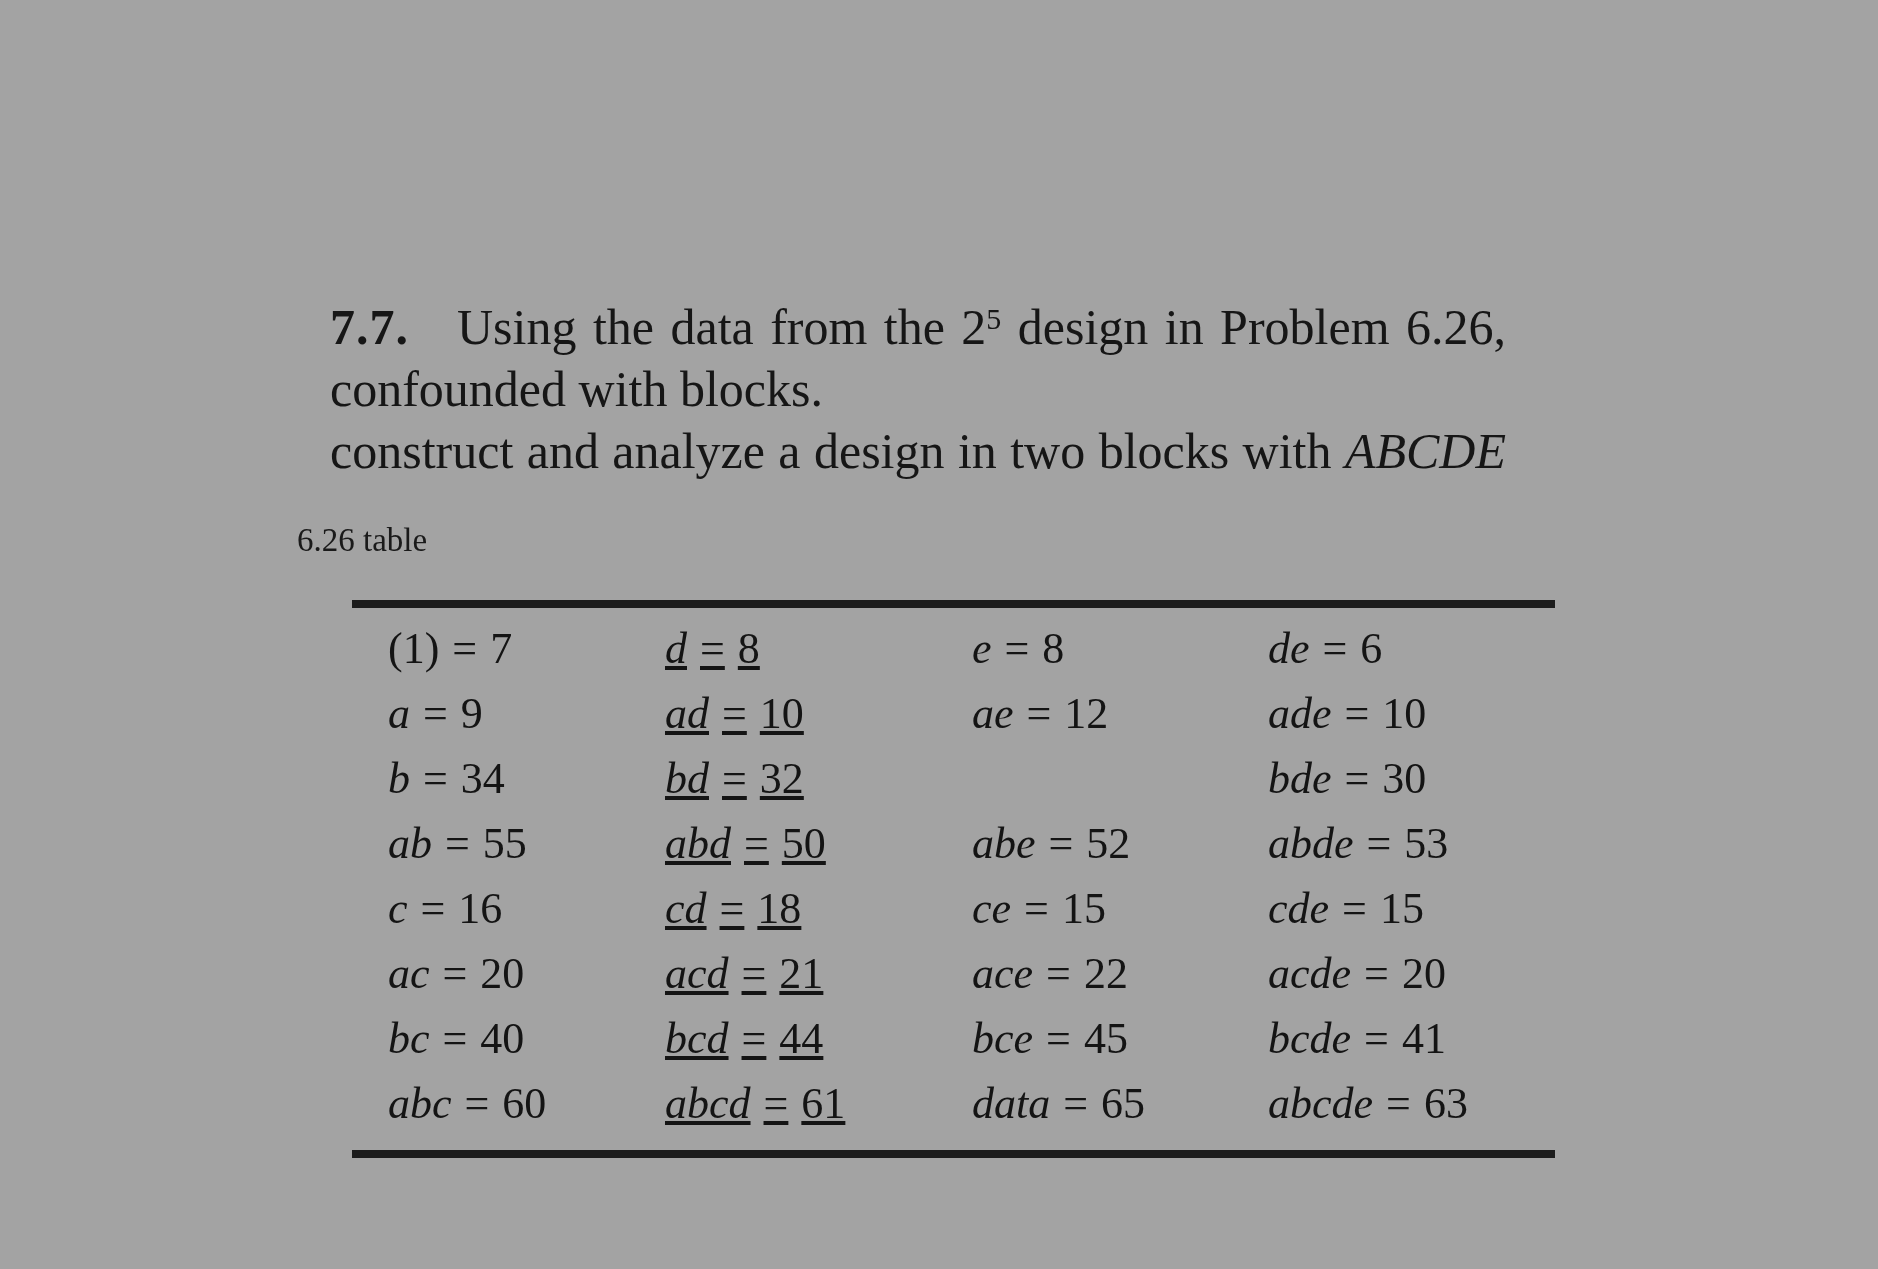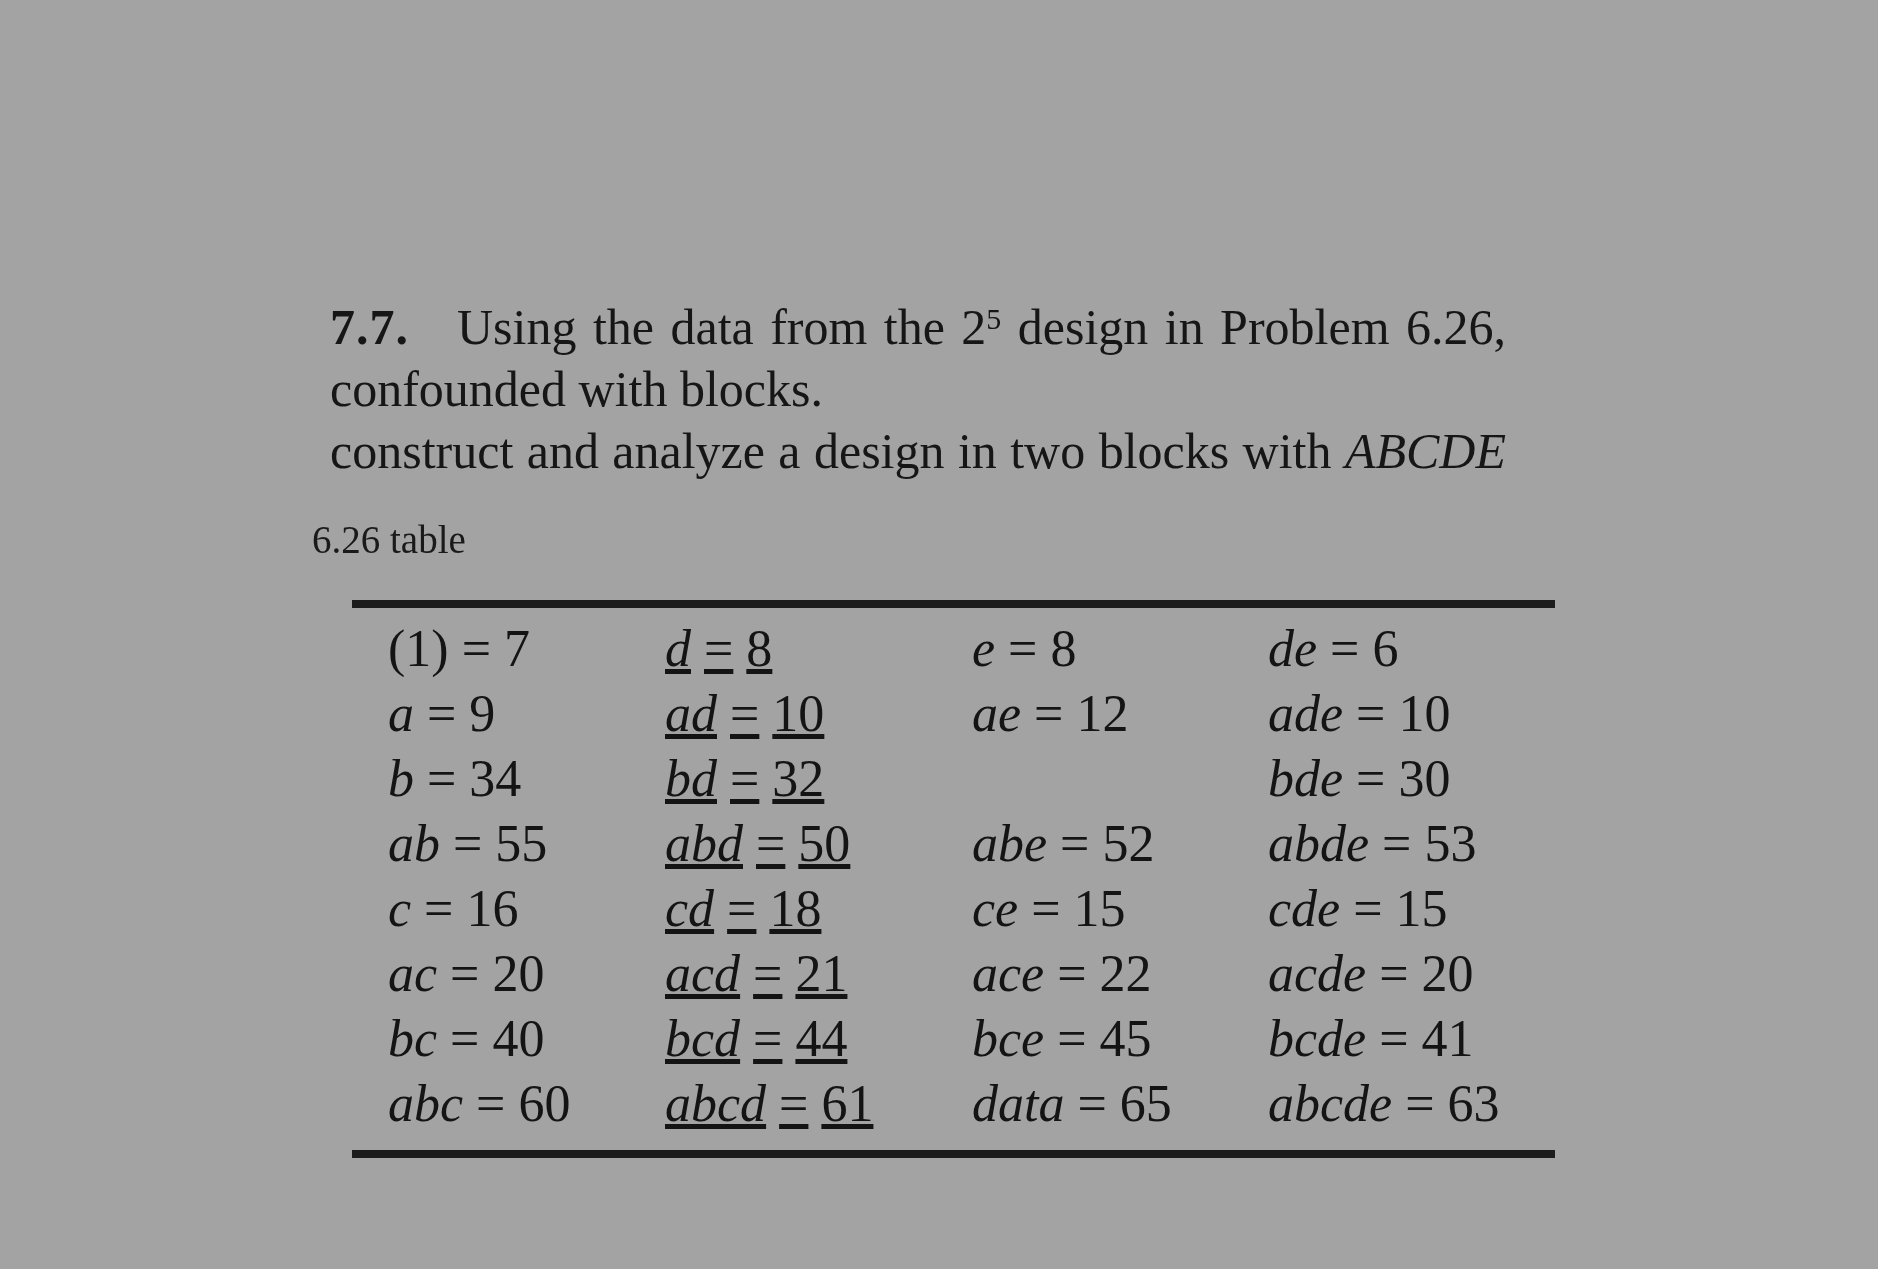--- a/index.html
+++ b/index.html
@@ -43,44 +43,44 @@
     line-height: 0;
     position: relative;
     top: -0.5em;
     vertical-align: baseline;
   }
   .pline i { font-style: italic; }
 
   
   .tlabel {
     position: absolute;
-    left: 312px;
+    left: 297px;
     top: 520px;
-    font-size: 39px;
+    font-size: 33px;
     line-height: 40px;
     color: #1a1a1a;
   }
 
   
   .dtable {
     position: absolute;
     left: 352px;
     top: 600px;
     width: 1203px;
     height: 534px;
     border-top: 8px solid #1c1c1c;
     border-bottom: 8px solid #1c1c1c;
     padding-top: 8px;
     box-sizing: content-box;
   }
   .trow {
     position: relative;
     height: 65px;
     line-height: 65px;
-    font-size: 52px;
+    font-size: 44px;
   }
   .cell {
     position: absolute;
     top: 0;
     white-space: nowrap;
     color: #141414;
   }
   .cell .nm { font-style: italic; }
   .cell .nm.upright { font-style: normal; }
   .cell .eq {

